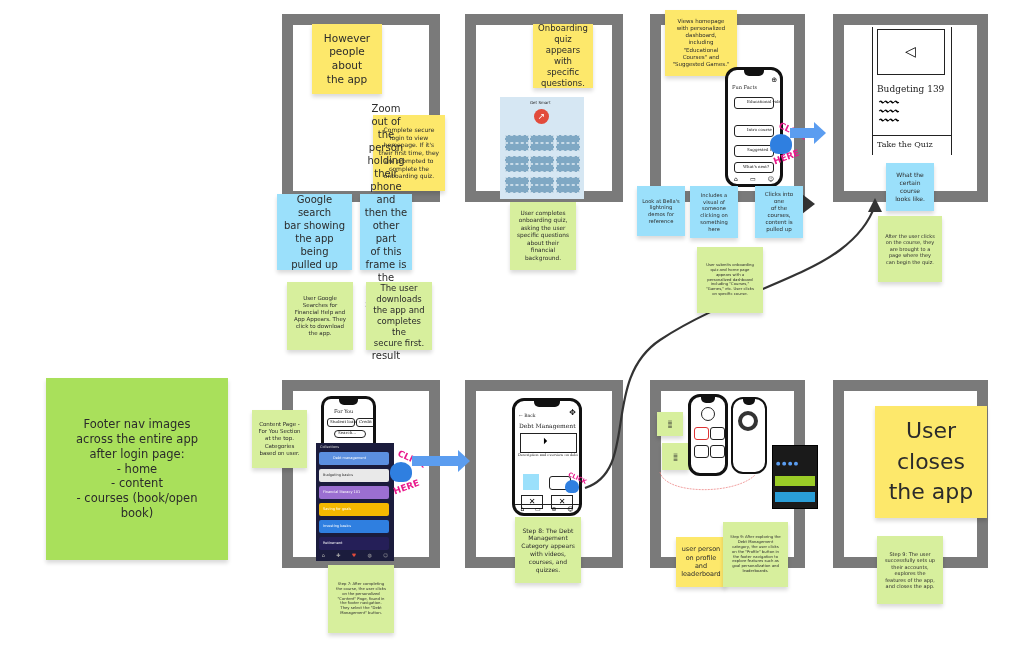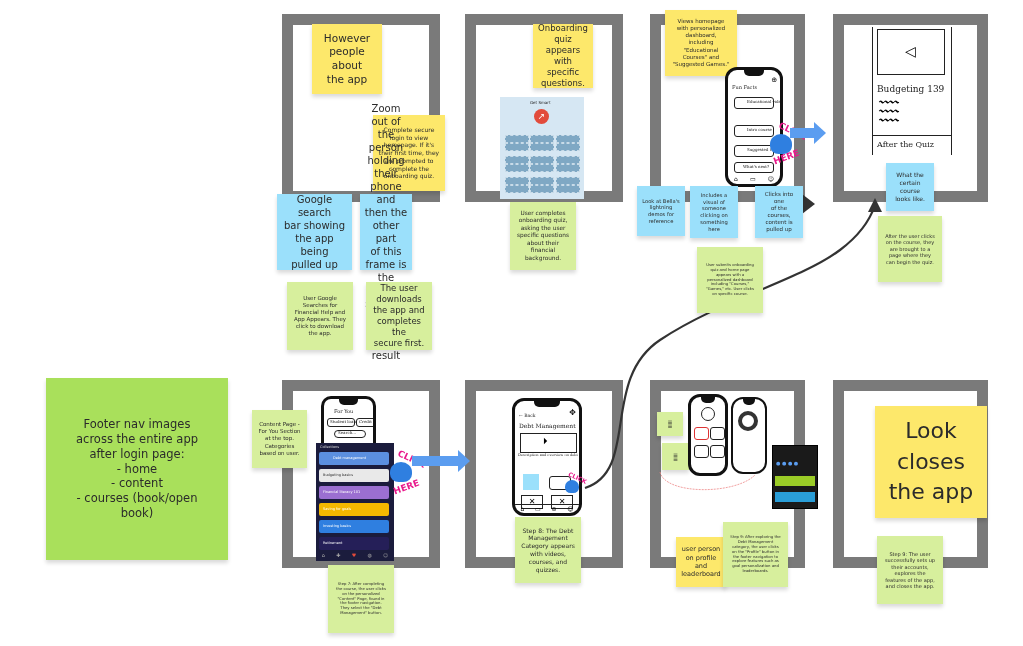--- a/index.html
+++ b/index.html
@@ -179,21 +179,21 @@
 on specific course.</div>
 
 <div style="position:absolute;left:872px;top:27px;width:78px;height:128px;border-left:1.5px solid #222;border-right:1.5px solid #222;">
   <div class="sk" style="left:4px;top:2px;width:66px;height:44px;border-radius:0;">
     <div style="position:absolute;left:26px;top:12px;width:0;height:0;border-left:14px solid transparent;border-top:8px solid transparent;border-bottom:8px solid transparent;"></div>
     <div style="position:absolute;left:27px;top:14px;font-size:14px;line-height:14px;">◁</div>
   </div>
   <div class="skt" style="left:4px;top:57px;font-size:9px;">Budgeting 139</div>
   <div style="position:absolute;left:6px;top:70px;font-size:10px;line-height:9px;">〰〰<br>〰〰<br>〰〰</div>
   <div style="position:absolute;left:0;right:0;top:108px;border-top:1.5px solid #222;"></div>
-  <div class="skt" style="left:4px;top:113px;font-size:8px;">After the Quiz</div>
+  <div class="skt" style="left:4px;top:113px;font-size:8px;">Take the Quiz</div>
 </div>
 <div class="sticky blue" style="left:886px;top:163px;width:48px;height:48px;font-size:6px;">What the
 certain
 course
 looks like.</div>
 <div class="sticky green" style="left:878px;top:216px;width:64px;height:66px;font-size:5px;">After the user clicks
 on the course, they
 are brought to a
 page where they
 can begin the quiz.</div>
@@ -323,21 +323,21 @@
 leaderboard</div>
 <div class="sticky green" style="left:723px;top:522px;width:65px;height:65px;font-size:3.8px;">Step 9: After exploring the
 Debt Management
 category, the user clicks
 on the "Profile" button in
 the footer navigation to
 explore features such as
 goal personalization and
 leaderboards.</div>
 
-<div class="sticky yellow" style="left:855px;top:406px;width:112px;height:112px;font-size:22px;line-height:1.4;">Look
+<div class="sticky yellow" style="left:855px;top:406px;width:112px;height:112px;font-size:22px;line-height:1.4;">User
 closes
 the app</div>
 <div class="sticky green" style="left:877px;top:536px;width:66px;height:68px;font-size:5px;">Step 9: The user
 successfully sets up
 their accounts,
 explores the
 features of the app,
 and closes the app.</div>
 
 </body></html>

